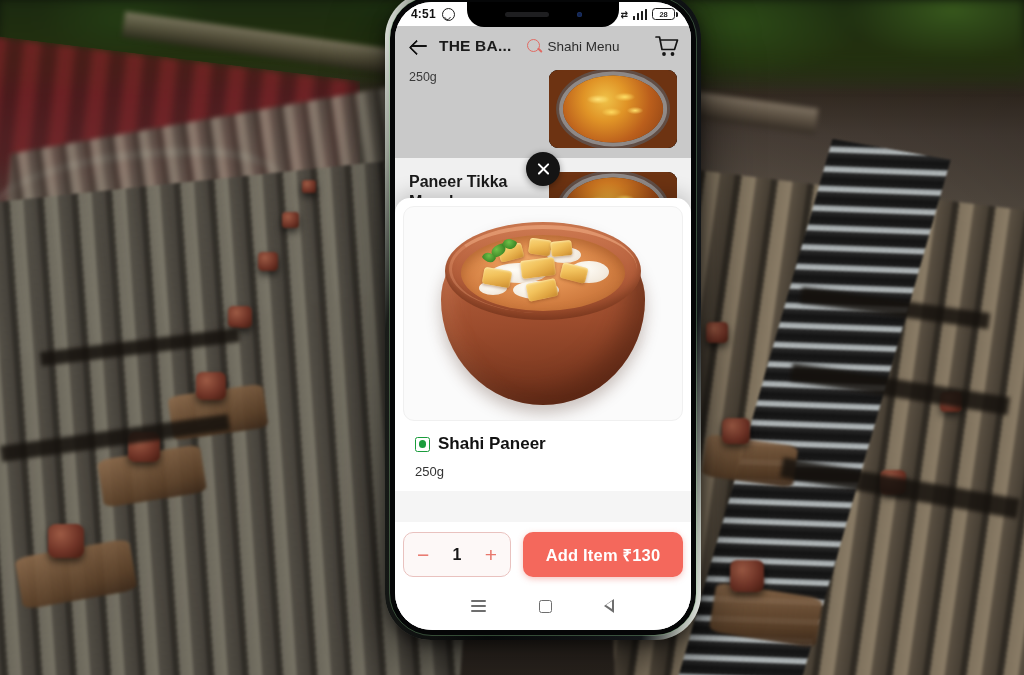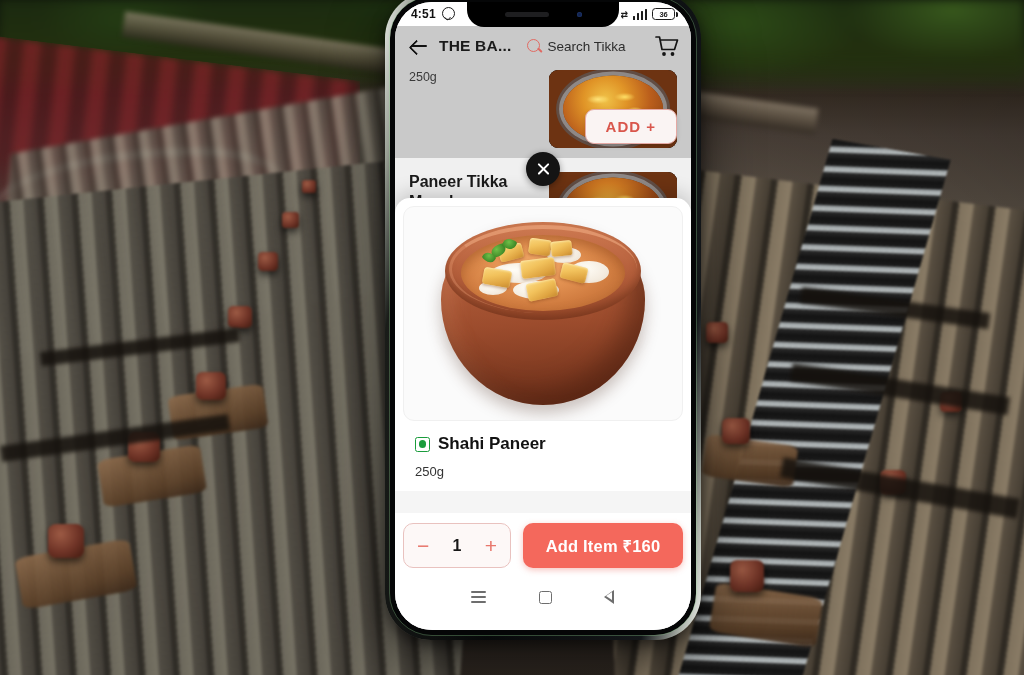--- a/index.html
+++ b/index.html
@@ -186,21 +186,21 @@
   .statusbar {
     position: relative;
     height: 24px;
     background: #ffffff;
     display: flex;
     align-items: center;
     padding: 0 16px;
     flex: 0 0 auto;
     z-index: 3;
   }
-  .sb-left { display: flex; gap: 6px; }
+  .sb-left { display: flex; align-items: center; gap: 6px; }
   .sb-time { font-size: 12px; font-weight: 700; color: #111; letter-spacing: .2px; }
   .wa-icon { width: 13px; height: 13px; border: 1.4px solid #1c1c1c; border-radius: 50%; position: relative; }
   .wa-icon::after {
     content: ""; position: absolute; left: 2.5px; top: 6.5px;
     width: 4px; height: 4px; border-left: 1.4px solid #1c1c1c; border-bottom: 1.4px solid #1c1c1c;
     transform: rotate(-45deg); border-radius: 0 0 0 2px;
   }
   .sb-right { margin-left: auto; display: flex; align-items: center; gap: 5px; }
   .sig-bars { display: flex; align-items: flex-end; gap: 1.5px; height: 11px; }
   .sig-bars i { width: 2.4px; background: #1c1c1c; border-radius: .5px; display: block; }
@@ -357,21 +357,21 @@
   .sheet {
     position: absolute;
     left: 0; right: 0; bottom: 0;
     top: 196px;
     background: #ffffff;
     border-radius: 15px 15px 0 0;
     box-shadow: 0 -4px 20px rgba(0,0,0,.2);
     z-index: 15;
     display: flex;
     flex-direction: column;
-    padding: 8px 8px 16px 8px;
+    padding: 8px 8px 7px 8px;
   }
   .dish-photo {
     width: 100%;
     height: 215px;
     border-radius: 11px;
     background: #fbfbfb;
     position: relative;
     overflow: hidden;
     flex: 0 0 auto;
     border: 1px solid #f0f0f0;
@@ -563,51 +563,50 @@
         </div>
         <div class="sb-right">
           <span class="net-glyph">⇄</span>
           <span class="sig-bars">
               <i></i>
               <i></i>
               <i></i>
               <i></i>
             </span>
           <span class="battery">
-            <span class="batt-num">36</span>
+            <span class="batt-num">28</span>
           </span>
         </div>
       </div>
 
       <div class="app-header">
         <div class="back-arrow"></div>
         <div class="shop-title">THE BA...</div>
         <div class="search-wrap">
           <span class="search-ico"></span>
-          <span class="search-txt">Search Tikka</span>
+          <span class="search-txt">Shahi Menu</span>
         </div>
         <div class="cart-ico">
           <svg viewBox="0 0 24 22" width="24" height="22">
             <path d="M1 2 H4.5 L7 14.5 H19.5 L22.5 5 H5.2" fill="none" stroke="#151515" stroke-width="1.7" stroke-linecap="round" stroke-linejoin="round"></path>
             <circle cx="9" cy="19" r="1.9" fill="#151515"></circle>
             <circle cx="17.5" cy="19" r="1.9" fill="#151515"></circle>
           </svg>
         </div>
       </div>
 
       <div class="menu-scroll">
 
         <div class="menu-row row1">
           <div class="mr-left">
             <div class="mr-weight">250g</div>
           </div>
           <div class="mr-thumb">
             <div class="curry-img"></div>
           </div>
-          <button class="add-btn">ADD  +</button>
         </div>
 
         <div class="menu-row row2">
           <div class="mr-left">
             <div class="mr-name">Paneer Tikka Masala</div>
           </div>
           <div class="mr-thumb">
             <div class="curry-img v2"></div>
           </div>
         </div>
@@ -658,21 +657,21 @@
         </div>
 
         <div class="sheet-spacer"></div>
 
         <div class="action-bar">
           <div class="stepper">
             <span class="step-btn">−</span>
             <span class="step-qty">1</span>
             <span class="step-btn">+</span>
           </div>
-          <button class="add-item-btn">Add Item ₹160</button>
+          <button class="add-item-btn">Add Item ₹130</button>
         </div>
 
         <div class="navbar">
           <div class="nav-recents">
               <i></i>
               <i></i>
               <i></i>
             </div>
           <div class="nav-home"></div>
           <div class="nav-back"></div>

